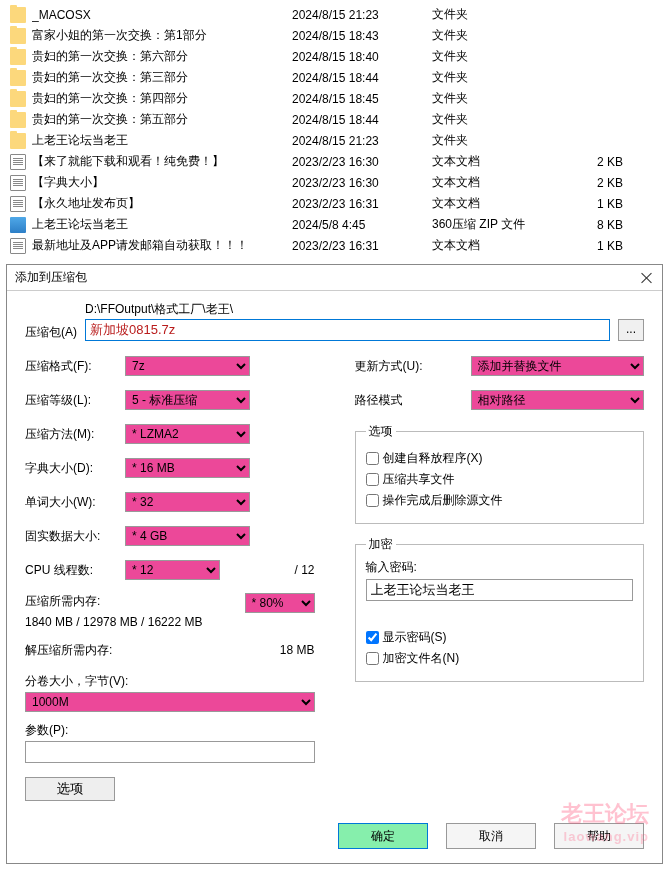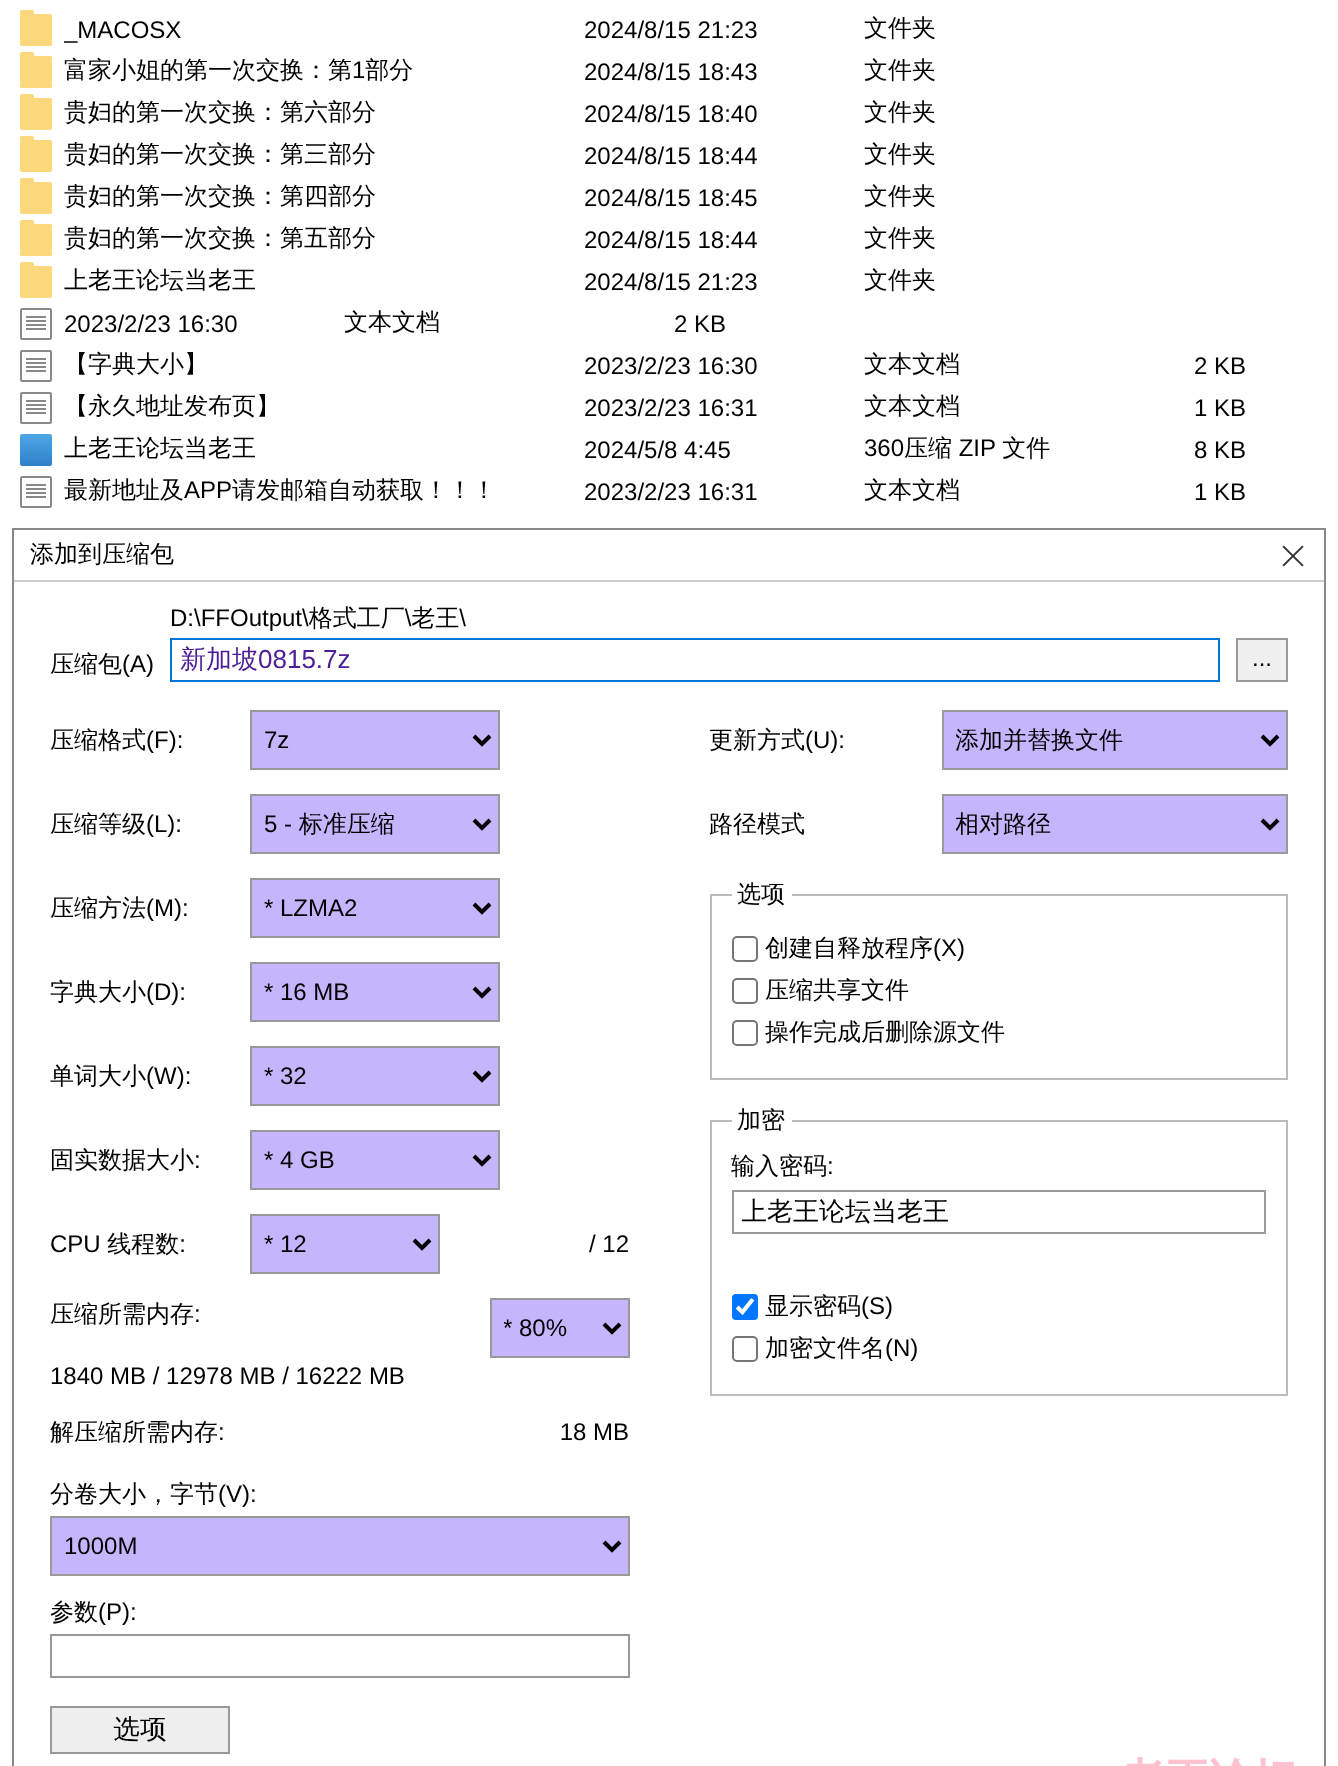--- a/index.html
+++ b/index.html
@@ -25,30 +25,30 @@
 .close-x { width:14px; height:14px; position:relative; }
 .close-x::before,.close-x::after { content:""; position:absolute; left:6px; top:0; width:1px; height:14px; background:#333; }
 .close-x::before { transform:rotate(45deg); }
 .close-x::after { transform:rotate(-45deg); }
 .dlg-body { padding:10px 18px 12px 18px; }
 
 .row-archive { display:flex; align-items:flex-end; gap:8px; margin-bottom:14px; }
 .lbl { white-space:nowrap; }
 .path-group { flex:1; }
 .path-lbl { font-size:12px; margin-bottom:1px; }
-.archive-input { width:100%; height:22px; border:1px solid #0078d7; padding:0 4px; font-size:13px; color:#4c1d95; font-family:inherit; }
+.archive-input { width:100%; height:22px; border:1px solid #0078d7; padding:0 4px; font-size:13px; color:#b91c1c; font-family:inherit; }
 .browse-btn { width:26px; height:22px; border:1px solid #999; background:#f0f0f0; text-align:center; line-height:18px; cursor:pointer; }
 
 .two-col { display:flex; gap:40px; }
 .col { flex:1; }
 
 .form-row { display:flex; align-items:center; margin-bottom:12px; min-height:22px; }
 .form-row .fl { width: 100px; }
 .form-row .fl2 { width: 116px;}
-.sel { height:30px; border:1px solid #999; background:#c4b5fd; font-family:inherit; font-size:12px; padding:0 2px; }
+.sel { height:20px; border:1px solid #999; background:#ec4899; font-family:inherit; font-size:12px; padding:0 2px; }
 .sel-125 { width:125px; }
 .sel-full { flex:1; }
 .afterval { margin-left:6px; }
 
 .mem-block { margin-top:2px; }
 .mem-row1 { display:flex; align-items:flex-start; }
 .mem-lbl { flex:1; }
 .mem-val { font-size:12px; margin-top:2px; }
 
 fieldset { border:1px solid #bbb; padding:6px 10px 10px 10px; margin-top:6px; }
@@ -116,20 +116,21 @@
       </div>
       <div class="file-row">
         <div class="file-icon folder-icon"></div>
         <div class="col-name">上老王论坛当老王</div>
         <div class="col-date">2024/8/15 21:23</div>
         <div class="col-type">文件夹</div>
         <div class="col-size"></div>
       </div>
       <div class="file-row">
         <div class="file-icon file-doc"></div>
+        <div class="col-name">【来了就能下载和观看！纯免费！】</div>
         <div class="col-date">2023/2/23 16:30</div>
         <div class="col-type">文本文档</div>
         <div class="col-size">2 KB</div>
       </div>
       <div class="file-row">
         <div class="file-icon file-doc"></div>
         <div class="col-name">【字典大小】</div>
         <div class="col-date">2023/2/23 16:30</div>
         <div class="col-type">文本文档</div>
         <div class="col-size">2 KB</div>

